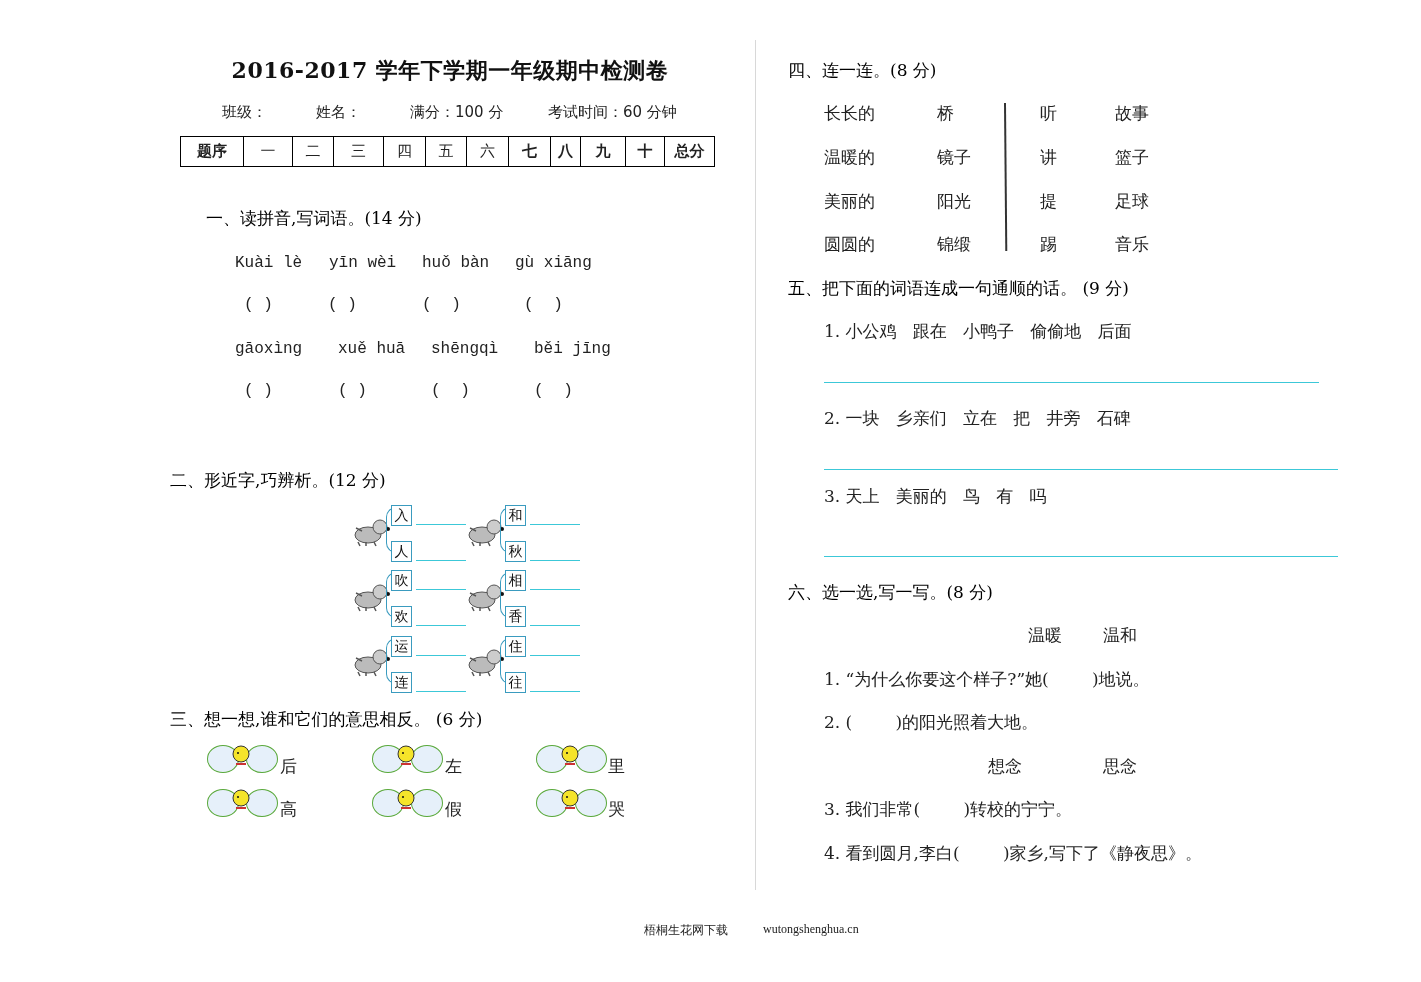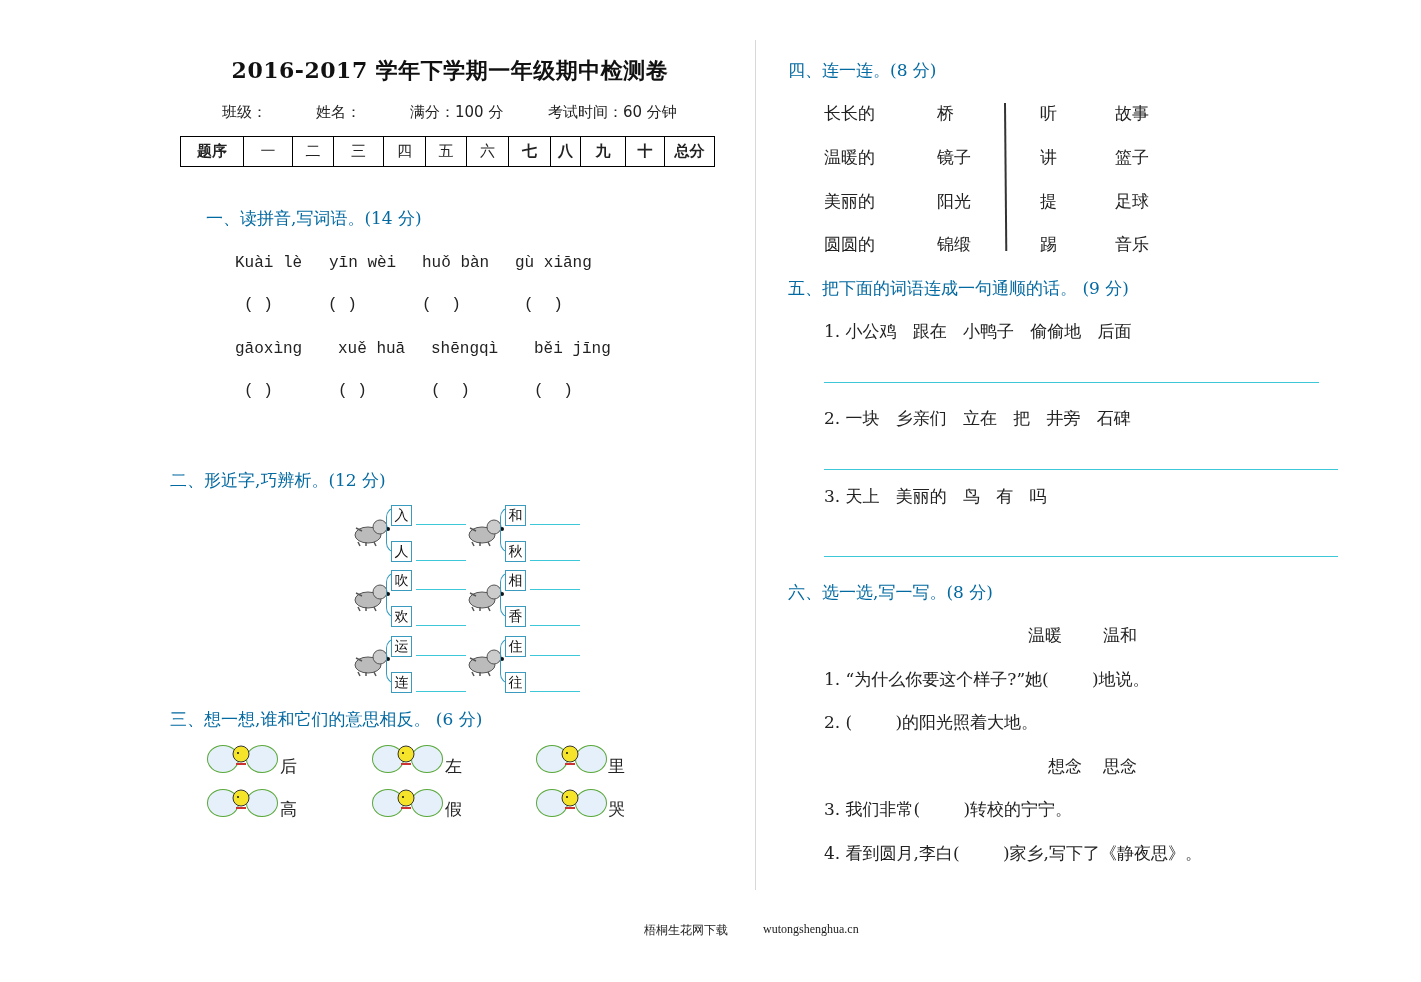--- a/index.html
+++ b/index.html
@@ -1,21 +1,21 @@
 <!DOCTYPE html>
 <html><head>
 <meta charset="utf-8">
 <style>
   html, body { margin:0; padding:0; background:#ffffff; }
   body { width:1421px; height:982px; position:relative; overflow:hidden;
          font-family:"DejaVu Serif","Liberation Serif",serif; color:#222; }
   .abs { position:absolute; white-space:nowrap; }
   .title { left:0; width:900px; top:56px; text-align:center; font-size:22px; font-weight:bold; color:#111; letter-spacing:0.5px; font-family:"DejaVu Serif",serif; }
   .info { top:103px; font-size:15px; color:#222; font-family:"DejaVu Sans",sans-serif; }
-  .red { color:#0369a1; font-size:17px; font-family:"DejaVu Serif","Liberation Serif",serif; }
+  .red { color:#000000; font-size:17px; font-family:"DejaVu Serif","Liberation Serif",serif; }
   .txt { font-size:17px; color:#222; }
   .pin { font-family:Liberation Mono, monospace; font-size:16px; color:#222; }
   table.score { position:absolute; left:180px; top:136px; border-collapse:collapse; font-size:15px; }
   table.score td { border:1px solid #000; height:29px; text-align:center; padding:0; color:#222; }
   table.score td.hd { font-weight:bold; font-family:"DejaVu Sans",sans-serif; }
   .divider { position:absolute; left:755px; top:40px; width:1px; height:850px; background:#d8d8d8; }
   .vline { position:absolute; left:1004px; top:103px; width:2px; height:148px; background:#333; transform:rotate(-0.5deg); transform-origin:top; }
   .cyan-line { position:absolute; height:1px; background:#3cc8d8; }
   .charbox { position:absolute; width:19px; height:19px; border:1.5px solid #3a9bbf; background:#fff; font-size:14px; text-align:center; line-height:19px; color:#111; }
   .bracket { position:absolute; width:10px; height:30px; border:1px solid #3a9bbf; border-right:none; border-radius:10px 0 0 10px; }
@@ -235,19 +235,19 @@
 <div class="abs txt" style="left:824px;top:407px;white-space:pre">2. 一块   乡亲们   立在   把   井旁   石碑</div>
 <div class="cyan-line" style="left:824px;top:469px;width:514px"></div>
 <div class="abs txt" style="left:824px;top:485px;white-space:pre">3. 天上   美丽的   鸟   有   吗</div>
 <div class="cyan-line" style="left:824px;top:556px;width:514px"></div>
 
 <div class="abs red" style="left:788px;top:581px">六、选一选,写一写。(8 分)</div>
 <div class="abs txt" style="left:1028px;top:624px">温暖</div>
 <div class="abs txt" style="left:1103px;top:624px">温和</div>
 <div class="abs txt" style="left:824px;top:668px;white-space:pre">1. “为什么你要这个样子?”她(        )地说。</div>
 <div class="abs txt" style="left:824px;top:711px;white-space:pre">2. (        )的阳光照着大地。</div>
-<div class="abs txt" style="left:1048px;top:755px">想念</div>
+<div class="abs txt" style="left:988px;top:755px">想念</div>
 <div class="abs txt" style="left:1103px;top:755px">思念</div>
 <div class="abs txt" style="left:824px;top:798px;white-space:pre">3. 我们非常(        )转校的宁宁。</div>
 <div class="abs txt" style="left:824px;top:842px;white-space:pre">4. 看到圆月,李白(        )家乡,写下了《静夜思》。</div>
 
 <div class="abs footer" style="left:644px">梧桐生花网下载</div>
 <div class="abs footer" style="left:763px">wutongshenghua.cn</div>
 
 </body></html>

